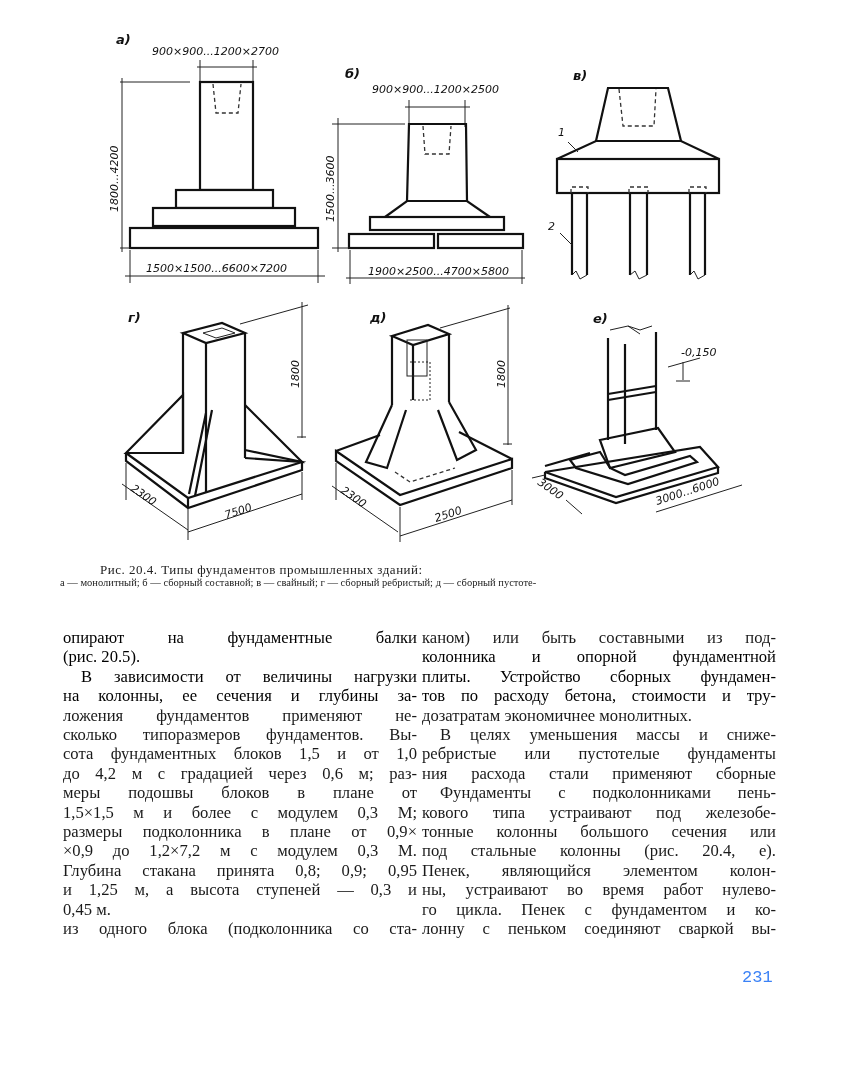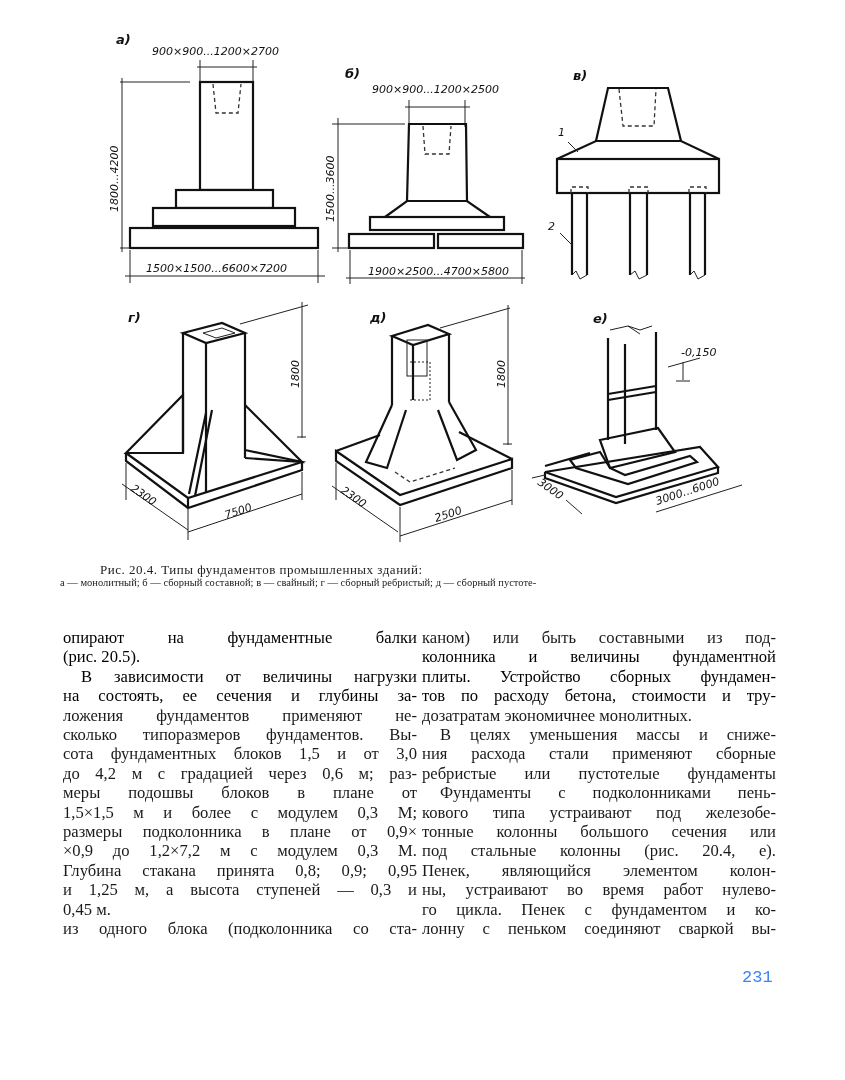--- a/index.html
+++ b/index.html
@@ -153,43 +153,43 @@
     <div class="cap-title">Рис. 20.4. Типы фундаментов промышленных зданий:</div>
     <div class="cap-body">
       <span>а — монолитный; б — сборный составной; в — свайный; г — сборный ребристый; д — сборный пустоте-</span>
     </div>
   </div>
 
   <div class="col left" id="col-left">
       <p class="faded">опирают на фундаментные балки</p>
       <p class="faded last">(рис. 20.5).</p>
       <p class="faded ind">В зависимости от величины нагрузки</p>
-      <p class="faded">на состоять, ее сечения и глубины за-</p>
+      <p class="faded">на колонны, ее сечения и глубины за-</p>
       <p>ложения фундаментов применяют не-</p>
       <p>сколько типоразмеров фундаментов. Вы-</p>
-      <p>сота фундаментных блоков 1,5 и от 3,0</p>
+      <p>сота фундаментных блоков 1,5 и от 1,0</p>
       <p>до 4,2 м с градацией через 0,6 м; раз-</p>
       <p>меры подошвы блоков в плане от</p>
       <p>1,5×1,5 м и более с модулем 0,3 М;</p>
       <p>размеры подколонника в плане от 0,9×</p>
       <p>×0,9 до 1,2×7,2 м с модулем 0,3 М.</p>
       <p>Глубина стакана принята 0,8; 0,9; 0,95</p>
       <p>и 1,25 м, а высота ступеней — 0,3 и</p>
       <p class="last">0,45 м.</p>
       <p>из одного блока (подколонника со ста-</p>
     </div>
   <div class="col right" id="col-right">
       <p>каном) или быть составными из под-</p>
-      <p class="faded">колонника и величины фундаментной</p>
+      <p class="faded">колонника и опорной фундаментной</p>
       <p class="faded">плиты. Устройство сборных фундамен-</p>
       <p class="faded">тов по расходу бетона, стоимости и тру-</p>
       <p class="last">дозатратам экономичнее монолитных.</p>
       <p class="ind">В целях уменьшения массы и сниже-</p>
+      <p>ребристые или пустотелые фундаменты</p>
       <p>ния расхода стали применяют сборные</p>
-      <p>ребристые или пустотелые фундаменты</p>
       <p class="ind">Фундаменты с подколонниками пень-</p>
       <p>кового типа устраивают под железобе-</p>
       <p>тонные колонны большого сечения или</p>
       <p>под стальные колонны (рис. 20.4, е).</p>
       <p>Пенек, являющийся элементом колон-</p>
       <p>ны, устраивают во время работ нулево-</p>
       <p>го цикла. Пенек с фундаментом и ко-</p>
       <p>лонну с пеньком соединяют сваркой вы-</p>
     </div>
 

